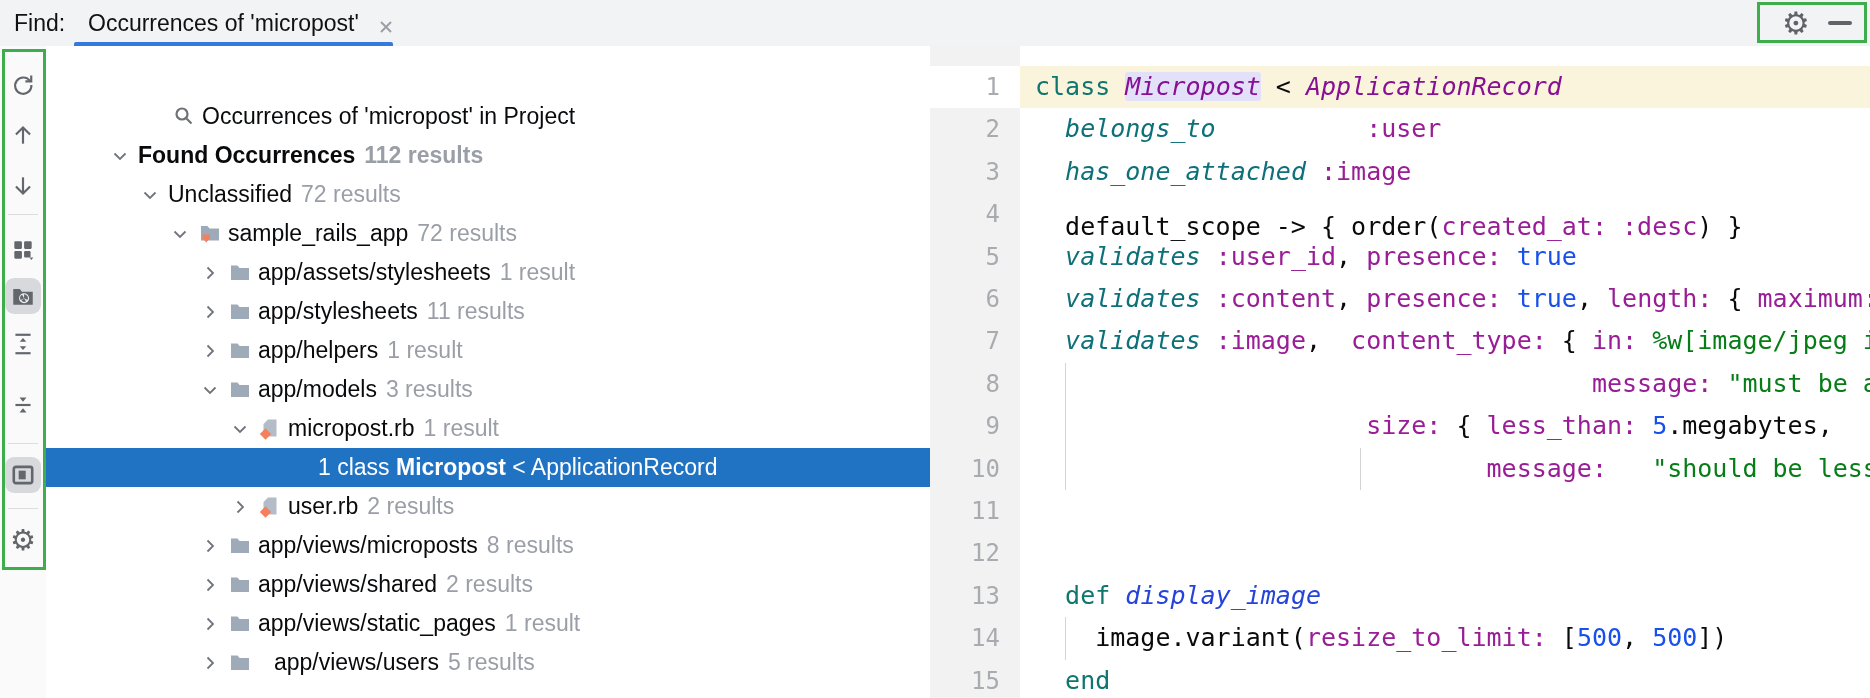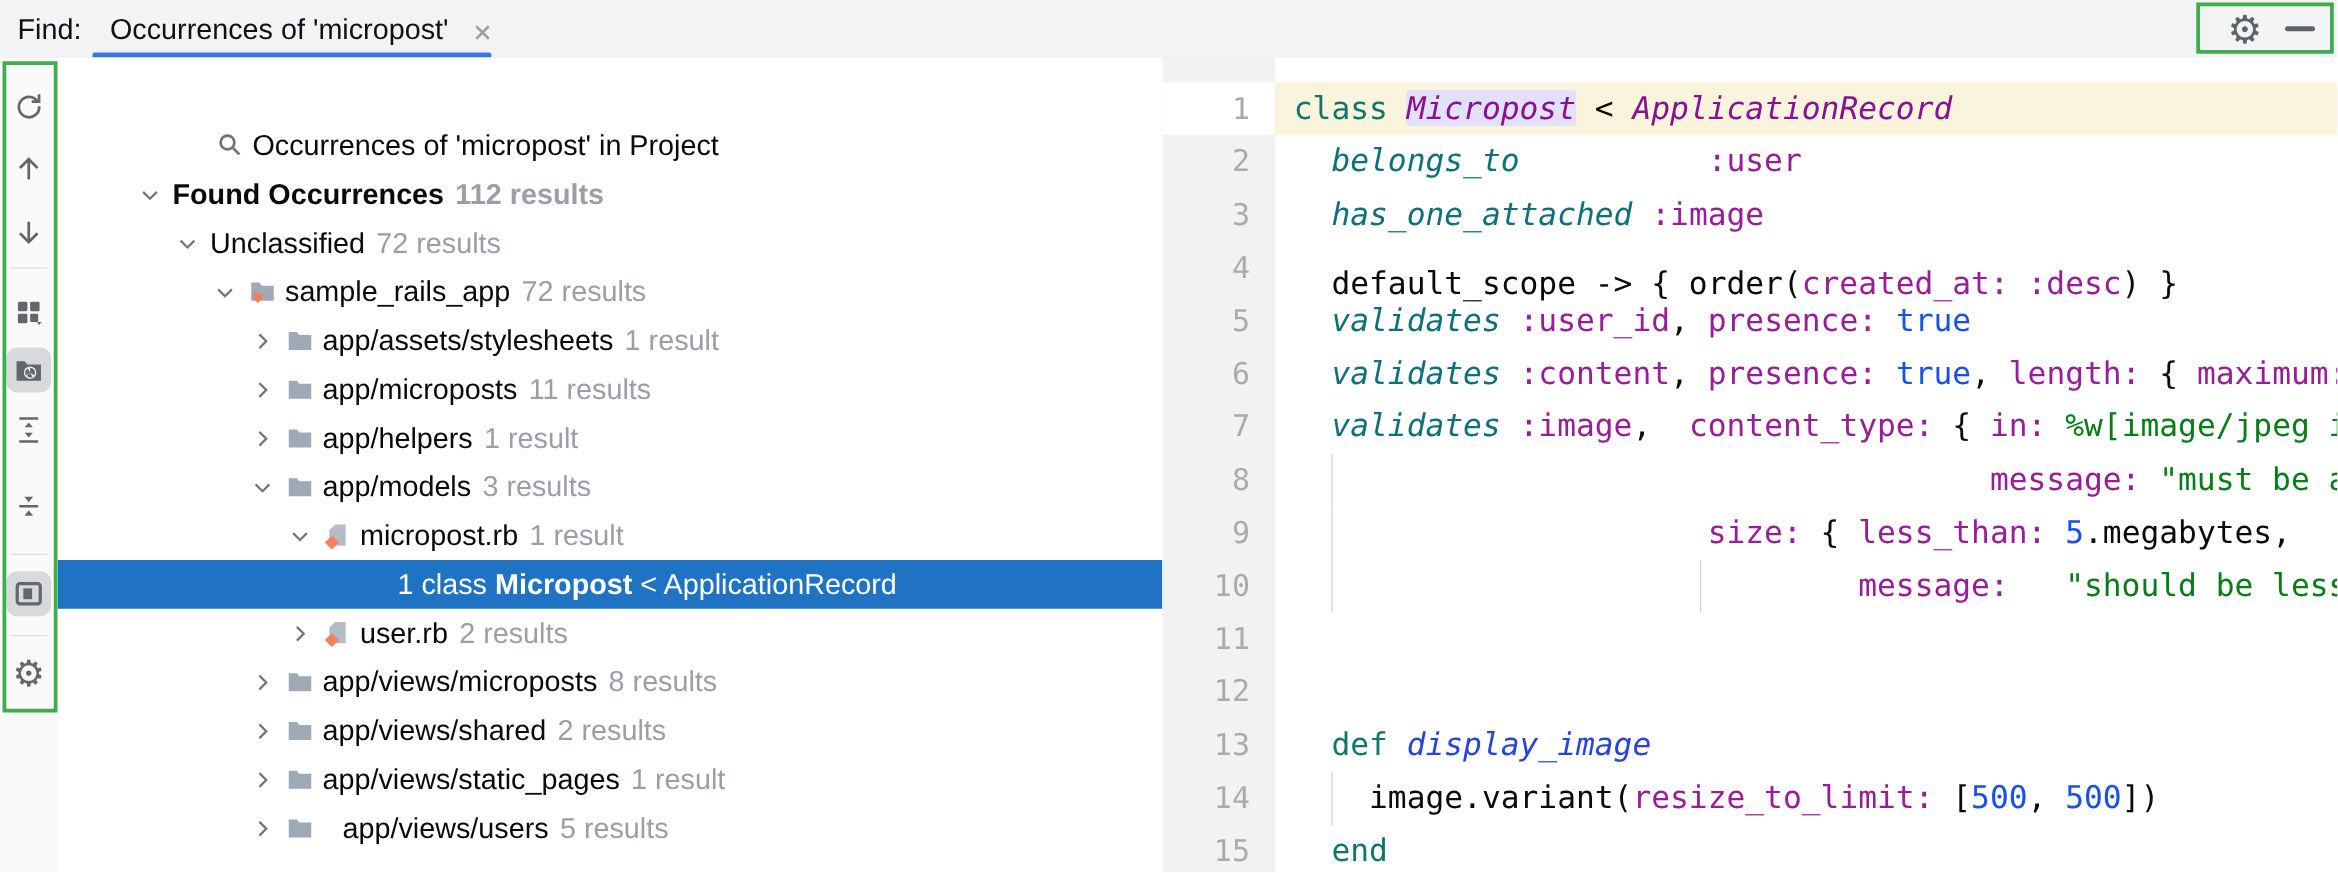--- a/index.html
+++ b/index.html
@@ -194,21 +194,21 @@
           </svg></span>
         <div class="tlabel" style="left: 212px;"><span>app/assets/stylesheets</span><span class="tcount">1 result</span></div>
       </div>
       <div class="trow" style="top: 246px;">
         <span class="chev" style="left: 152px;"><svg width="24" height="24" viewBox="0 0 24 24" fill="none" stroke="#70747B" stroke-width="1.8">
             <path d="M9.5 6.5 L15 12 L9.5 17.5"></path>
           </svg></span>
         <span class="ticon" style="left: 182px;"><svg width="24" height="24" viewBox="0 0 24 24">
             <path d="M3 5.5 h6.5 l2 2.5 h9.5 v12 h-18 z" fill="#9FAAB8"></path>
           </svg></span>
-        <div class="tlabel" style="left: 212px;"><span>app/microposts</span><span class="tcount">11 results</span></div>
+        <div class="tlabel" style="left: 212px;"><span>app/stylesheets</span><span class="tcount">11 results</span></div>
       </div>
       <div class="trow" style="top: 285px;">
         <span class="chev" style="left: 152px;"><svg width="24" height="24" viewBox="0 0 24 24" fill="none" stroke="#70747B" stroke-width="1.8">
             <path d="M9.5 6.5 L15 12 L9.5 17.5"></path>
           </svg></span>
         <span class="ticon" style="left: 182px;"><svg width="24" height="24" viewBox="0 0 24 24">
             <path d="M3 5.5 h6.5 l2 2.5 h9.5 v12 h-18 z" fill="#9FAAB8"></path>
           </svg></span>
         <div class="tlabel" style="left: 212px;"><span>app/helpers</span><span class="tcount">1 result</span></div>
       </div>

